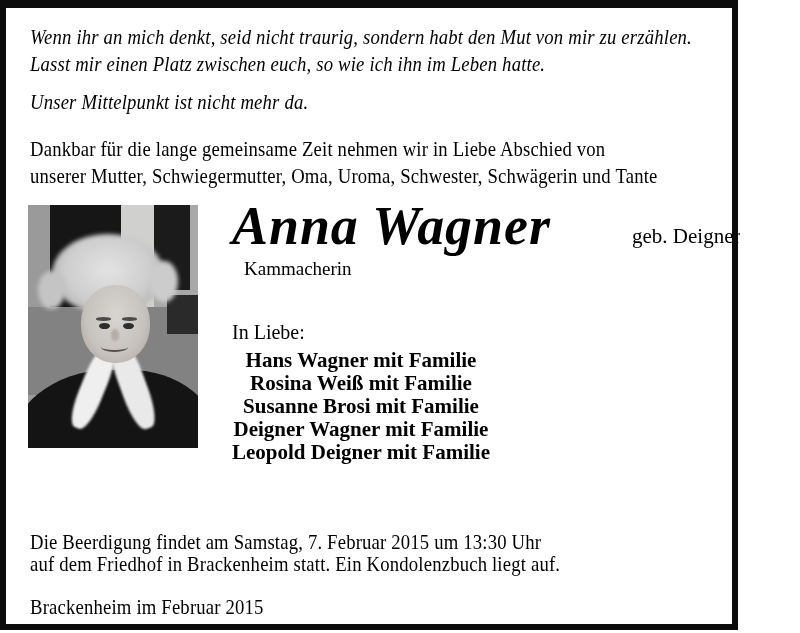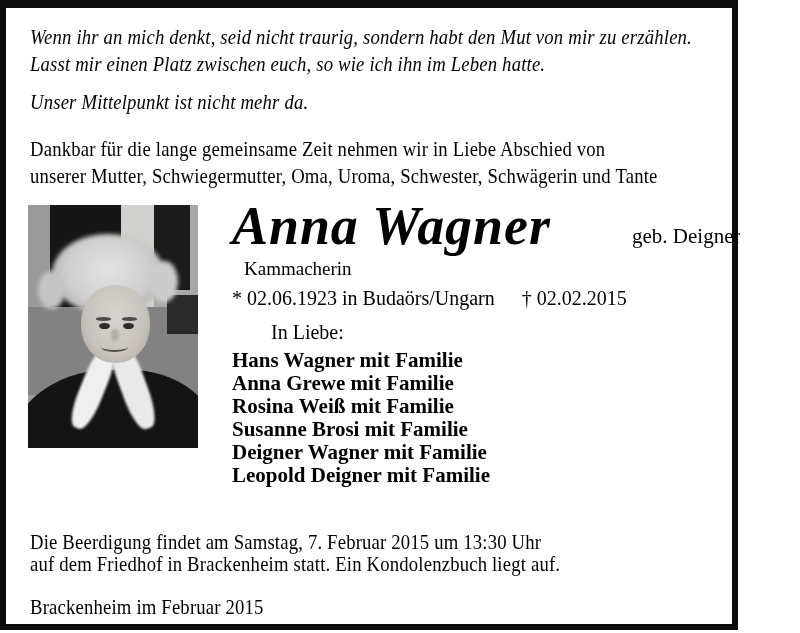--- a/index.html
+++ b/index.html
@@ -8,21 +8,21 @@
     font-family:"Liberation Serif", serif;color:#000;overflow:hidden;
   }
   .frame{
     position:absolute;left:0;top:0;right:2px;bottom:3px;
     border:6px solid #0c0c0c;border-top-width:8px;pointer-events:none;z-index:50;
   }
   .abs{position:absolute;white-space:nowrap;}
   
   .cond{font-size:22px;transform:scaleX(0.85);transform-origin:0 0;letter-spacing:0.2px;}
   .cond-i{font-style:italic;}
-  .normal{font-size:20px;margin-left:39px;}
+  .normal{font-size:20px;}
   .bold-name{font-weight:bold;font-size:21px;line-height:23px;}
   .headline{
     font-size:55px;font-weight:bold;font-style:italic;letter-spacing:1px;
     transform:scaleX(0.98);transform-origin:0 0;
   }
   
   .photo{
     position:absolute;left:28px;top:205px;width:170px;height:243px;
     overflow:hidden;background:linear-gradient(90deg,
       #9a9a9a 0%, #9a9a9a 13%, #161616 13%, #161616 55%,
@@ -83,28 +83,24 @@
     <div class="ph-brow-r"></div>
     <div class="ph-eye-l"></div>
     <div class="ph-eye-r"></div>
     <div class="ph-nose"></div>
     <div class="ph-mouth"></div>
   </div>
 
   <div class="abs headline" style="left:232px;top:194px;">Anna Wagner</div>
   <div class="abs" style="left:632px;top:224px;font-size:21px;font-family:Liberation Serif, serif;">geb. Deigner</div>
   <div class="abs" style="left:244px;top:258px;font-size:19px;">Kammacherin</div>
-  <div class="abs" style="left:232px;top:287px;font-size:20px;">
-    <span>* 02.06.1923 in Budaörs/Ungarn</span><span style="display:inline-block;width:27px;"></span><span>† 02.02.2015</span>
-  </div>
 
   <div class="abs normal" style="left:232px;top:321px;">In Liebe:</div>
-  <div class="abs" style="left:232px;top:349px;">
+  <div class="abs" style="left:232px;top:349px;text-align:center;">
     <div class="bold-name">Hans Wagner mit Familie</div>
-    <div class="bold-name">Anna Grewe mit Familie</div>
     <div class="bold-name">Rosina Weiß mit Familie</div>
     <div class="bold-name">Susanne Brosi mit Familie</div>
     <div class="bold-name">Deigner Wagner mit Familie</div>
     <div class="bold-name">Leopold Deigner mit Familie</div>
   </div>
 
   <div class="abs cond" style="left:30px;top:529px;">Die Beerdigung findet am Samstag, 7. Februar 2015 um 13:30 Uhr</div>
   <div class="abs cond" style="left:30px;top:551px;">auf dem Friedhof in Brackenheim statt. Ein Kondolenzbuch liegt auf.</div>
 
   <div class="abs cond" style="left:30px;top:594px;">Brackenheim im Februar 2015</div>

